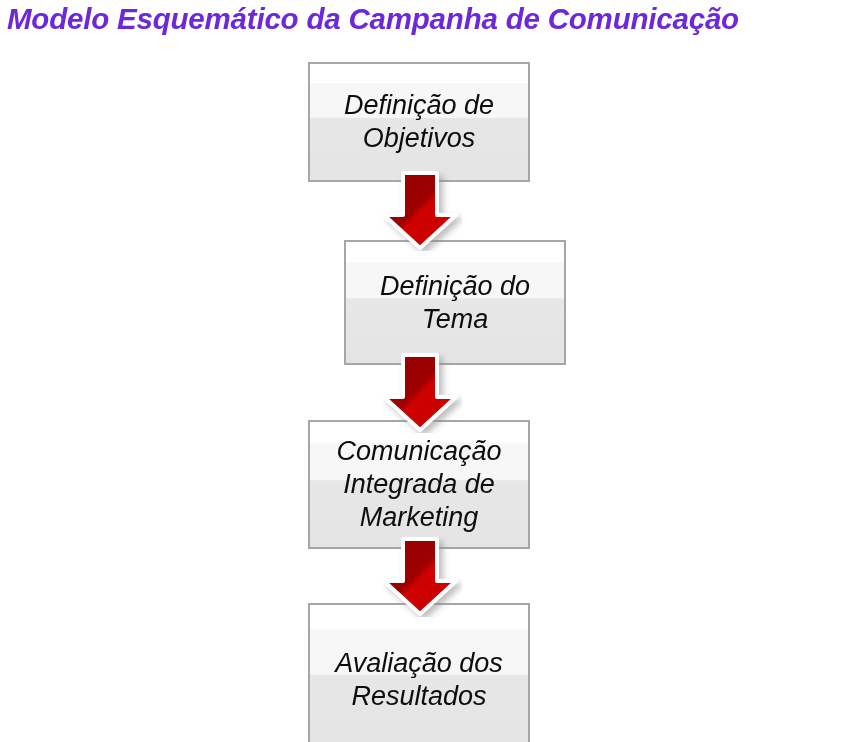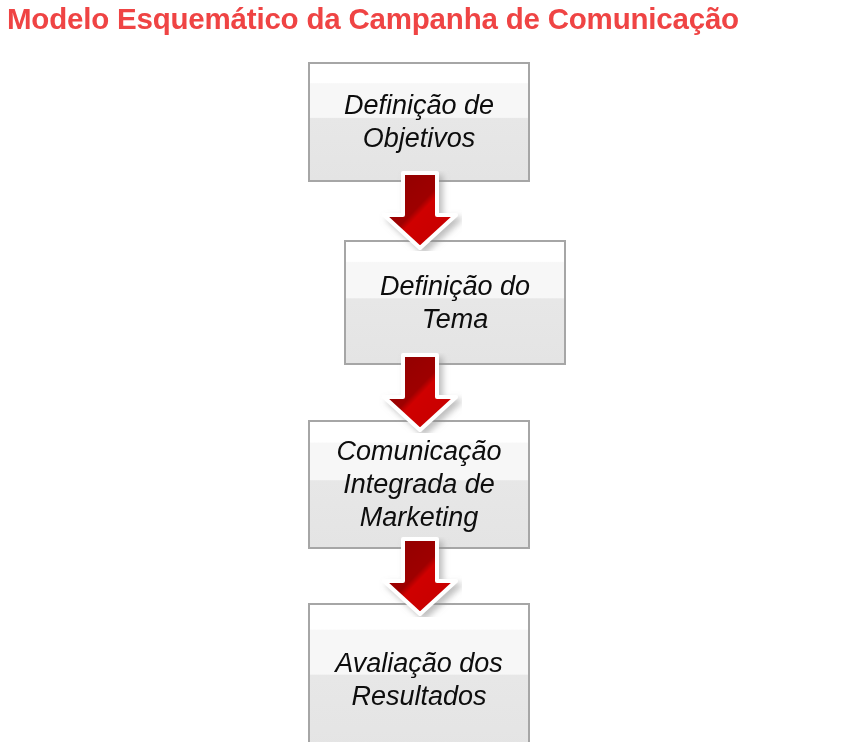--- a/index.html
+++ b/index.html
@@ -19,24 +19,25 @@
   
   #diagram-title {
     position: absolute;
     left: 7px;
     top: 0px;
     width: 830px;
     height: 40px;
     line-height: 38px;
     font-size: 29.5px;
     font-weight: bold;
-    color: #ef4444;
+    color: #6d28d9;
     letter-spacing: -0.2px;
     white-space: nowrap;
     font-family: "Liberation Sans", sans-serif;
+    font-style: italic;
   }
 
   
   #flow-canvas {
     position: absolute;
     left: 5px;
     top: 0;
     width: 842px;
     height: 742px;
     font-style: italic;

